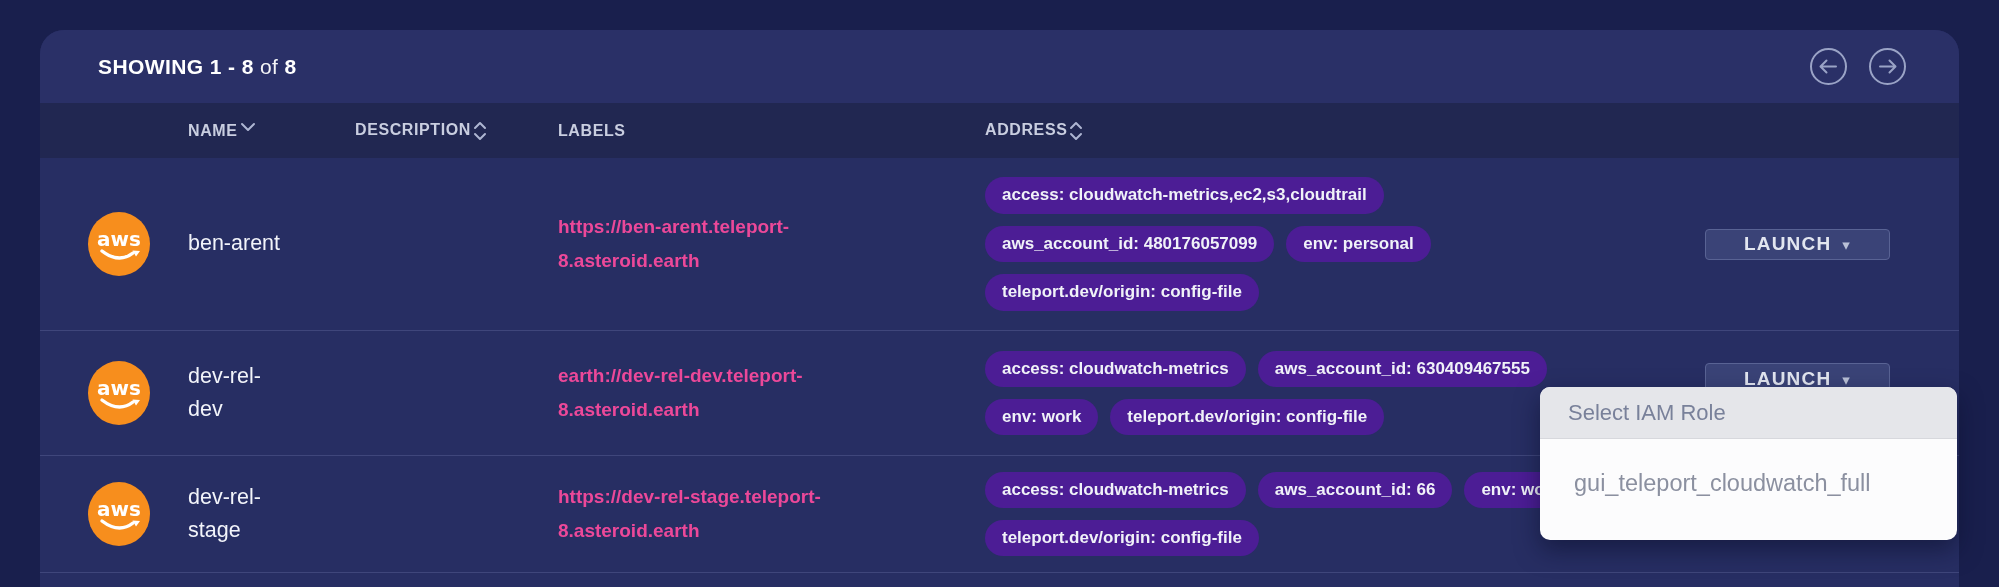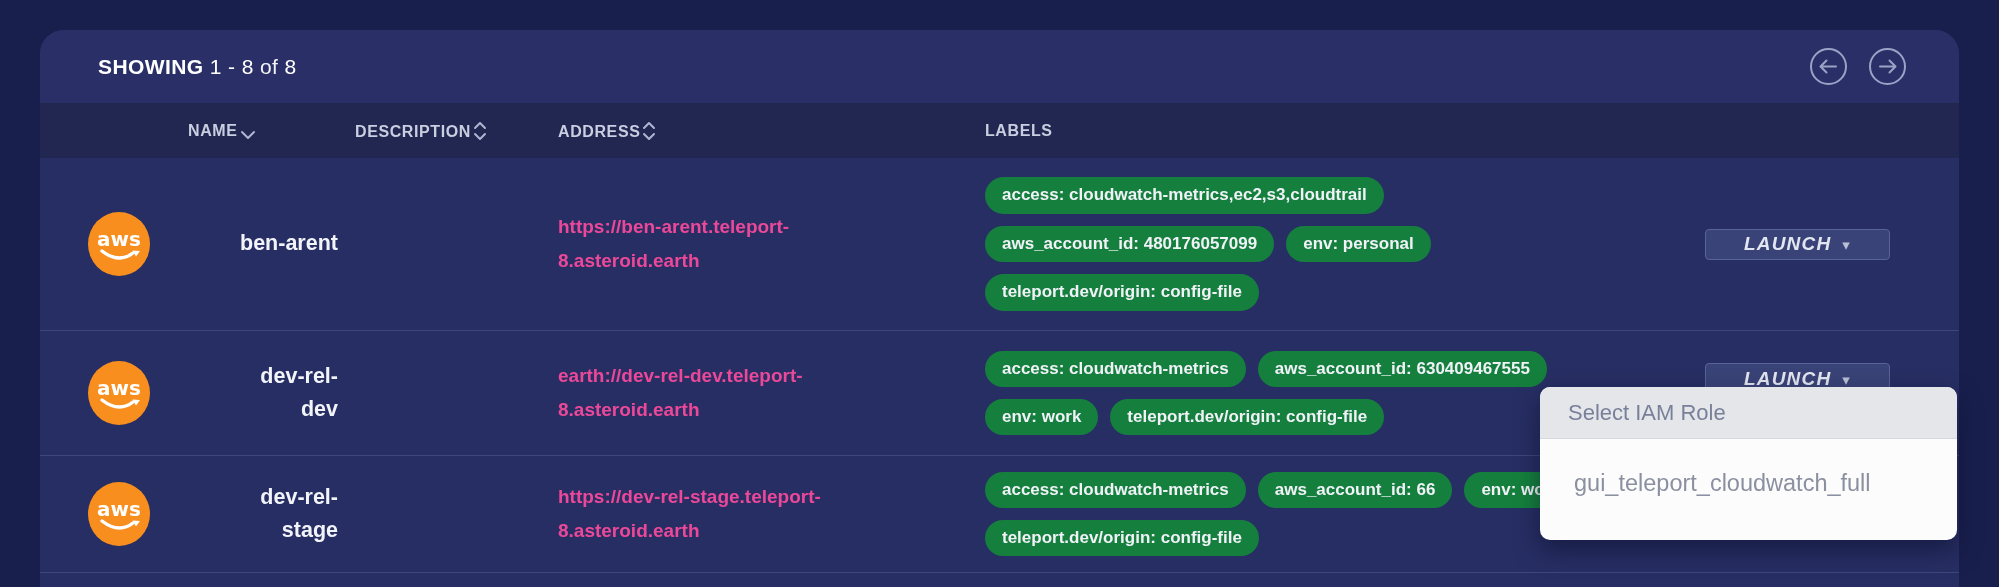--- a/index.html
+++ b/index.html
@@ -20,64 +20,63 @@
     background-size:13px 13px;
   }
   
   .toolbar {
     height:73px; background:#2a3067;
     display:flex; align-items:center; justify-content:space-between;
     padding:0 52px 0 50px;
   }
   .showing { font-size:21px; letter-spacing:0.4px; color:#ffffff; }
   .showing .w6 { font-weight:600;margin-left:8px; }
-  .showing .w8 { font-weight:400;margin-top:28px; }
+  .showing .w8 { font-weight:700;margin-top:28px; }
   .showing .w4 { font-weight:400; opacity:0.95; }
   .pager { display:flex; gap:20px; align-items:center; }
   .pager svg { display:block; cursor:pointer; }
   
   .grid {
     display:grid;
     grid-template-columns:100px 167px 203px 427px 720px 1fr;
     padding-left:48px;
   }
   .thead {
     height:55px; background:#212751;
     align-items:center;
     font-size:16px; font-weight:700; letter-spacing:0.6px; color:#c9cee0;
   }
-  .th { display:flex; align-items:flex-end; gap:2px; }
+  .th { display:flex; align-items:flex-start; gap:2px; }
   .th svg { flex:none; }
   
   .trow {
     background:#272e63;
     border-bottom:1px solid rgba(150,160,210,0.22);
     align-items:center;
   }
   .row1 { height:173px; }
   .row2 { height:125px; }
   .row3 { height:117px; }
   .row4 { height:40px; border-bottom:none; }
   .cell-icon { display:flex; align-items:center; }
-  .app-name { font-size:21.5px; font-weight:700; color:#f2f4fa; line-height:1.55; max-width:150px;text-align:right; }
+  .app-name { font-size:21.5px; font-weight:400; color:#f2f4fa; line-height:1.55; max-width:150px; }
   .addr { font-size:19px; color:#ec4899; line-height:1.8;font-weight:bold; }
   .labels { display:flex; flex-wrap:wrap; gap:12px 12px; max-width:680px; align-content:center; }
   .pill {
-    background:#15803d; color:#f0f2f8;
+    background:#4c1d95; color:#f0f2f8;
     font-size:17px; font-weight:700;
     padding:8px 17px; border-radius:999px; white-space:nowrap; line-height:1.2;
   }
   .cell-actions { display:flex; justify-content:flex-start; }
   .launch-btn {
     width:185px; height:31px;
     background:#3a4377; border:1px solid #596394; border-radius:4px;
     display:flex; align-items:center; justify-content:center; gap:11px;
     color:#e2e6f0; font-size:19px; font-weight:700; letter-spacing:1.2px;
     cursor:pointer;
-    font-style:italic;
   }
   .launch-btn .caret { font-size:15px; color:#b9c0d6; transform:translateY(1px); }
   
   .launch-abs2 { position:absolute; left:1705px; top:363px; z-index:2; }
   .launch-abs3 { position:absolute; left:1705px; top:471px; z-index:2; }
   
   .role-dd {
     position:absolute; left:1540px; top:387px; width:417px; height:153px;
     border-radius:10px; z-index:10;
     box-shadow:0 10px 24px rgba(8,12,38,0.5);
@@ -127,28 +126,28 @@
         </svg>
     </div>
     <div class="th">
       <span>DESCRIPTION</span>
       <svg width="14" height="20" viewBox="0 0 14 20">
           <path class="sort-icon" d="M2 7 L7 2 L12 7"></path>
           <path class="sort-icon" d="M2 13 L7 18 L12 13"></path>
         </svg>
     </div>
     <div class="th">
+      <span>LABELS</span>
+    </div>
+    <div class="th">
       <span>ADDRESS</span>
       <svg width="14" height="20" viewBox="0 0 14 20">
           <path class="sort-icon" d="M2 7 L7 2 L12 7"></path>
           <path class="sort-icon" d="M2 13 L7 18 L12 13"></path>
         </svg>
-    </div>
-    <div class="th">
-      <span>LABELS</span>
     </div>
     <div></div>
   </div>
 
   <div class="trow row1 grid dots">
     <div class="cell-icon">
       <svg width="62" height="64" viewBox="0 0 62 64">
         <ellipse cx="31" cy="32" rx="31" ry="32" fill="#f78e1d"></ellipse>
         <text x="31" y="34" text-anchor="middle" font-size="20" font-weight="bold" fill="#ffffff" font-family="DejaVu Sans, sans-serif">aws</text>
         <path d="M14 39 Q31 52 45 41" stroke="#ffffff" stroke-width="3.4" fill="none" stroke-linecap="round"></path>

